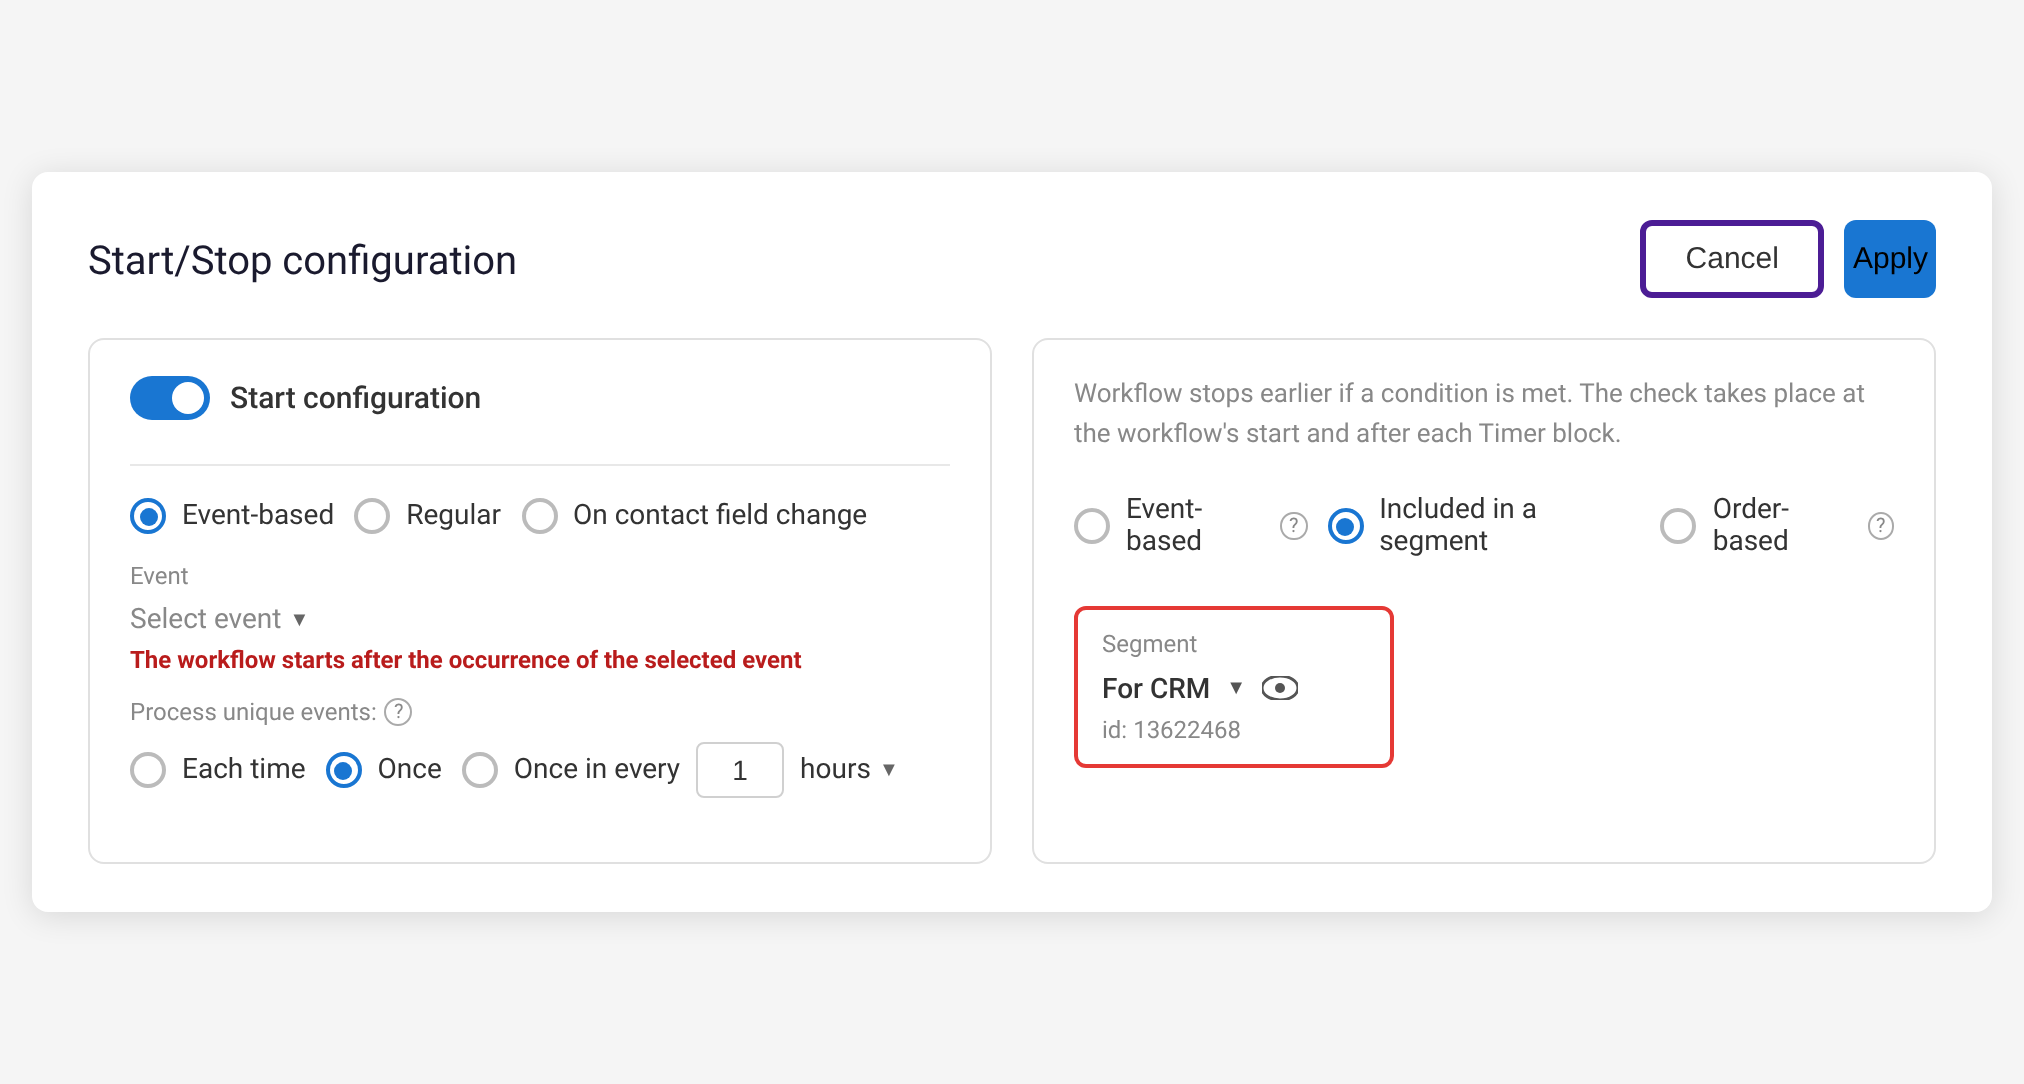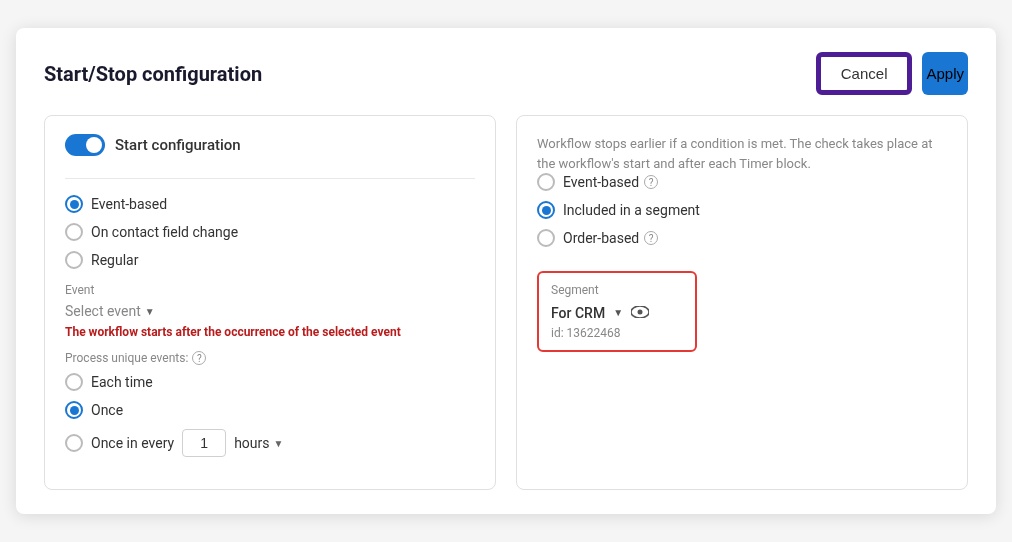--- a/index.html
+++ b/index.html
@@ -20,30 +20,30 @@
       box-shadow: 0 2px 16px rgba(0,0,0,0.12);
     }
     .modal-header {
       display: flex;
       justify-content: space-between;
       align-items: center;
       margin-bottom: 20px;
     }
     .modal-title {
       font-size: 20px;
-      font-weight: 700;
+      font-weight: 400;
       color: #1a1a2e;
     }
     .header-buttons {
       display: flex;
       gap: 10px;
     }
     .btn-cancel {
       padding: 8px 20px;
-      border: 5px solid #4c1d95;
+      border: 3px solid #4c1d95;
       background: #fff;
       border-radius: 6px;
       font-size: 15px;
       cursor: pointer;
       color: #333;
     }
     .btn-apply {
       padding: 8px 4px;
       border: none;
       background: #1976d2;
@@ -97,24 +97,23 @@
       height: 16px;
       background: #fff;
       border-radius: 50%;
       top: 3px;
       left: 21px;
       transition: 0.2s;
     }
     
     .radio-group {
       display: flex;
-      flex-direction: column;
+      flex-direction: row;
       gap: 10px;
       margin-bottom: 14px;
-      justify-content: flex-end;
     }
     .radio-item {
       display: flex;
       align-items: center;
       gap: 8px;
       font-size: 14px;
       color: #333;
     }
     .radio-circle {
       width: 18px;
@@ -201,21 +200,21 @@
       align-items: center;
       gap: 4px;
       font-size: 14px;
       color: #333;
       cursor: pointer;
     }
     
     .stop-description {
       font-size: 13px;
       color: #888;
-      margin-bottom: 0;
+      margin-bottom: 20px;
       line-height: 1.5;
     }
     .segment-box {
       border: 2px solid #e53935;
       border-radius: 6px;
       padding: 10px 12px;
       margin-top: 10px;
       display: inline-block;
       min-width: 160px;
     }
@@ -277,25 +276,25 @@
         <span class="panel-title">Start configuration</span>
       </div>
 
       <div class="radio-group">
         <div class="radio-item">
           <span class="radio-circle selected"></span>
           <span>Event-based</span>
         </div>
         <div class="radio-item">
           <span class="radio-circle"></span>
+          <span>Regular</span>
+        </div>
+        <div class="radio-item">
+          <span class="radio-circle"></span>
           <span>On contact field change</span>
-        </div>
-        <div class="radio-item">
-          <span class="radio-circle"></span>
-          <span>Regular</span>
         </div>
       </div>
 
       <div class="section-label">Event</div>
       <div class="dropdown-trigger">
         <span>Select event</span>
         <span class="dropdown-arrow">▼</span>
       </div>
       <div class="hint-text">The workflow starts after the occurrence of the selected event</div>
 

